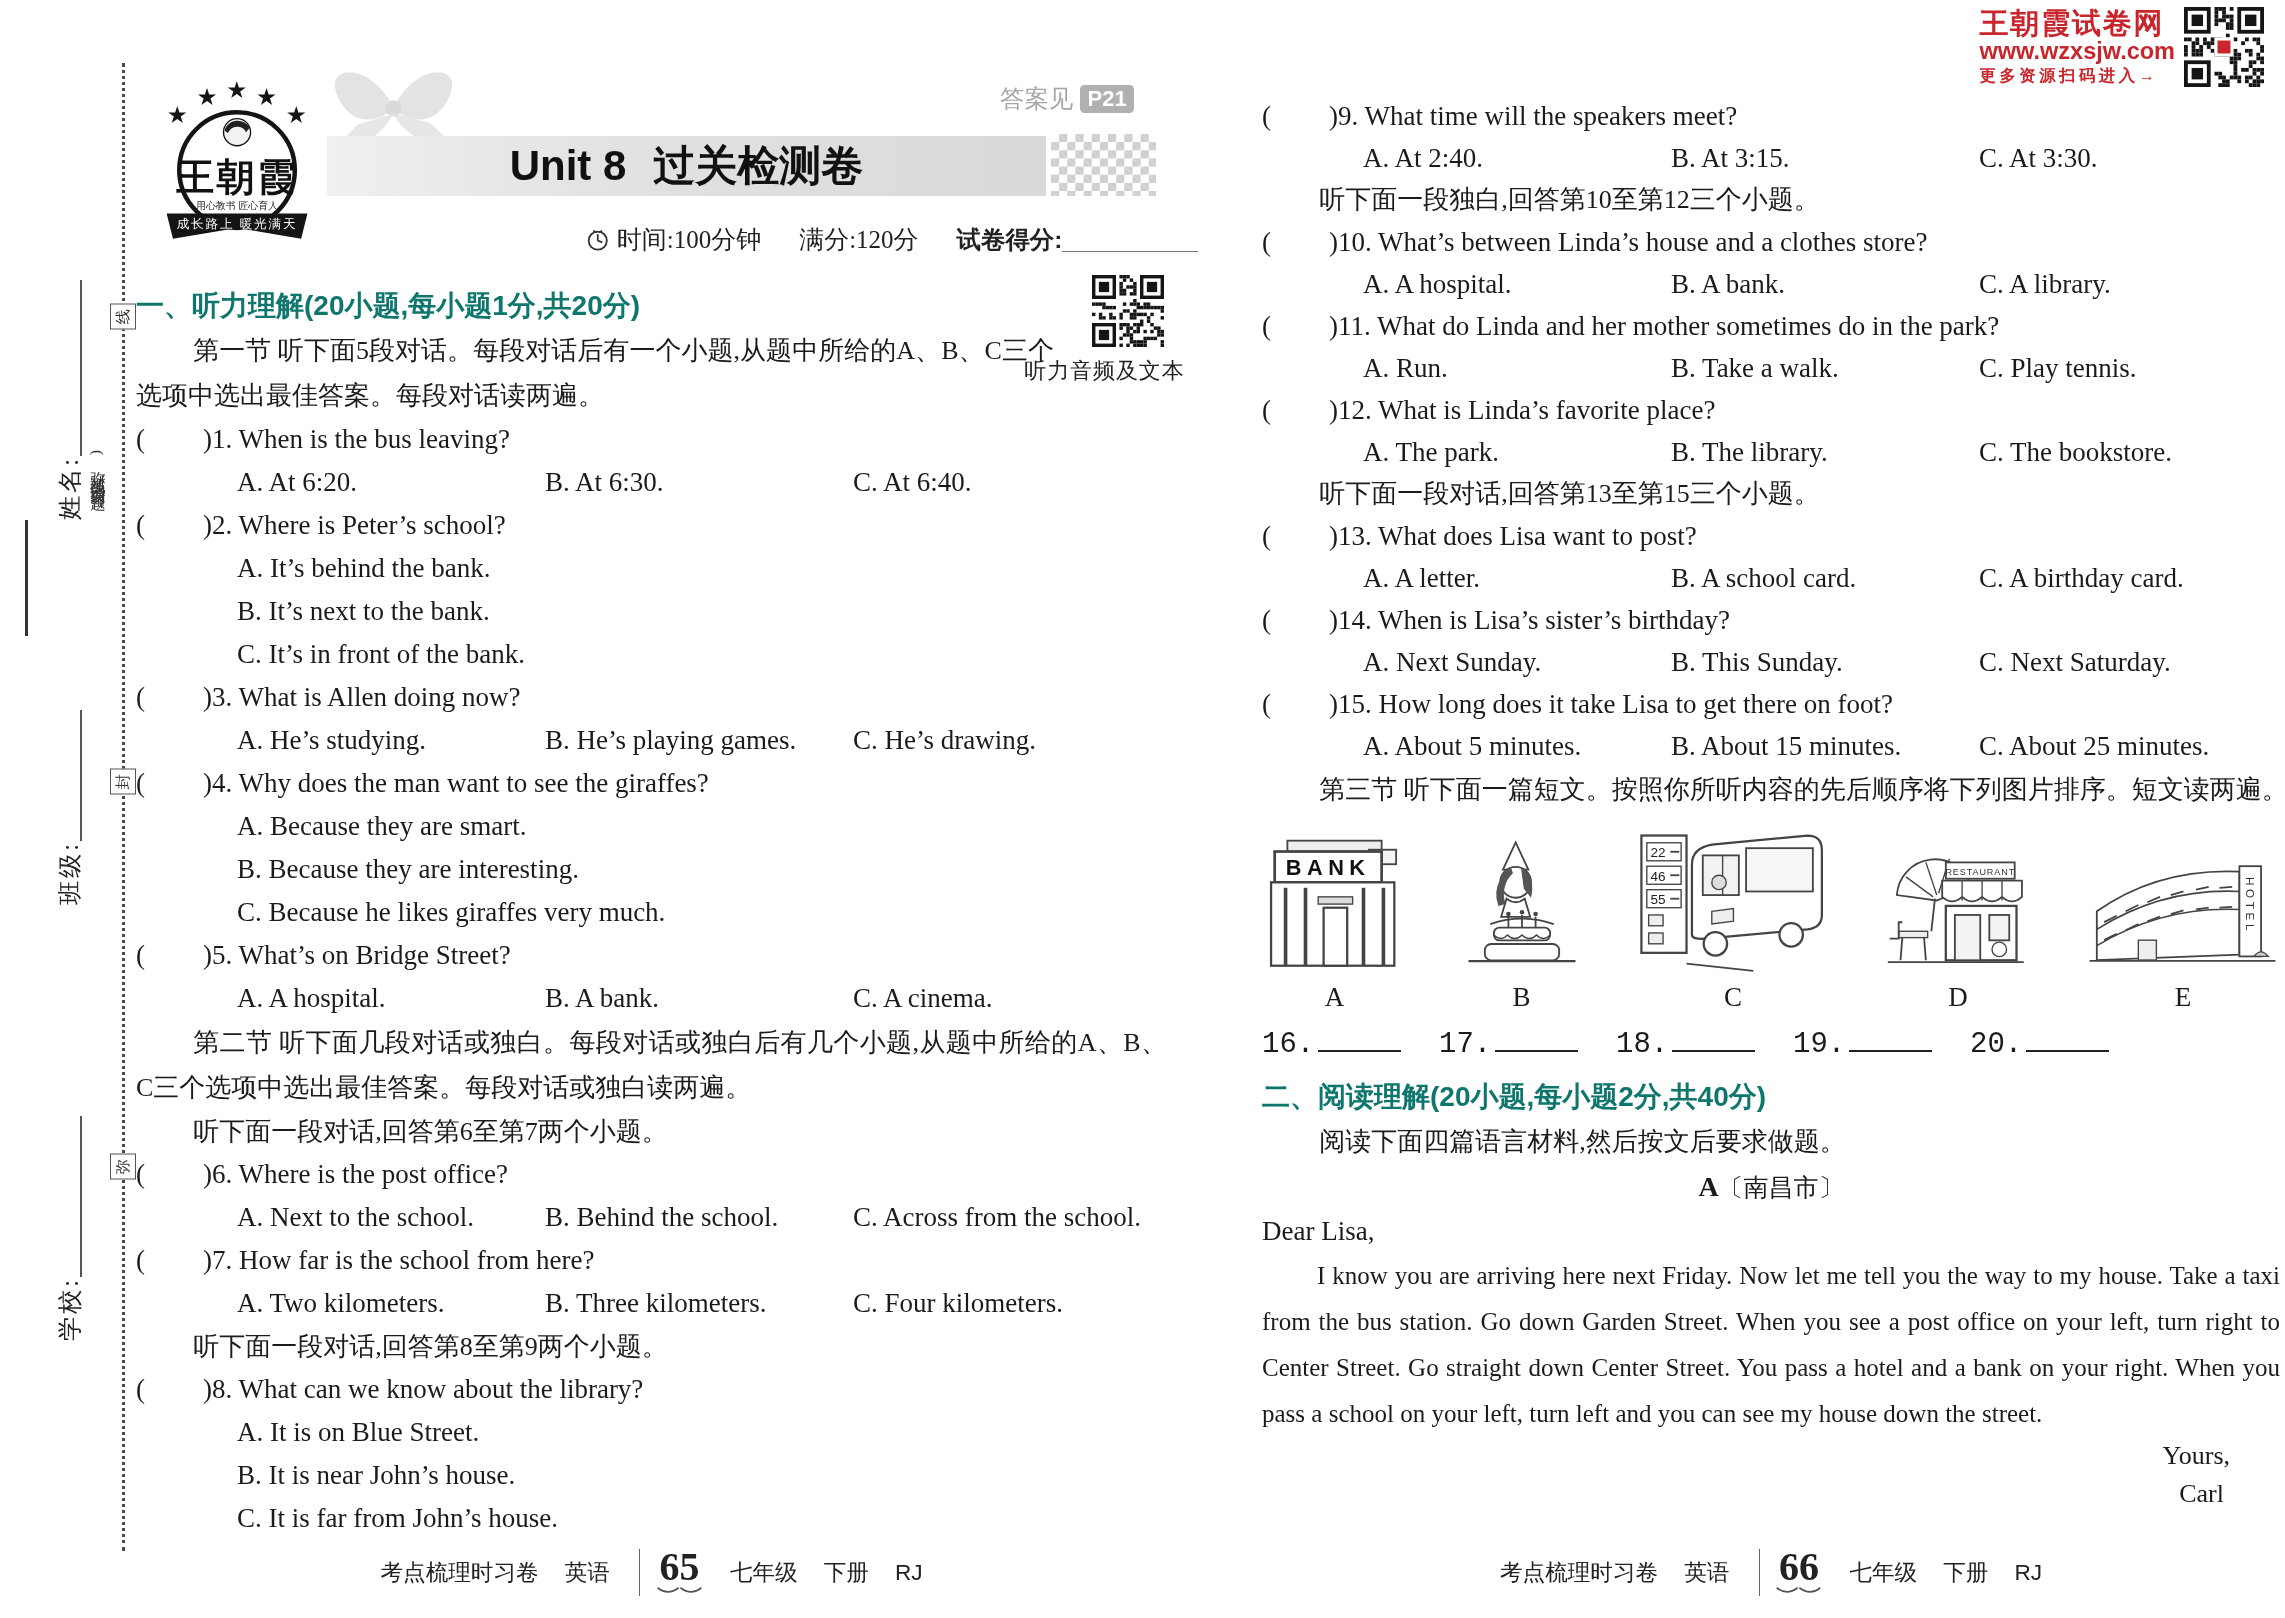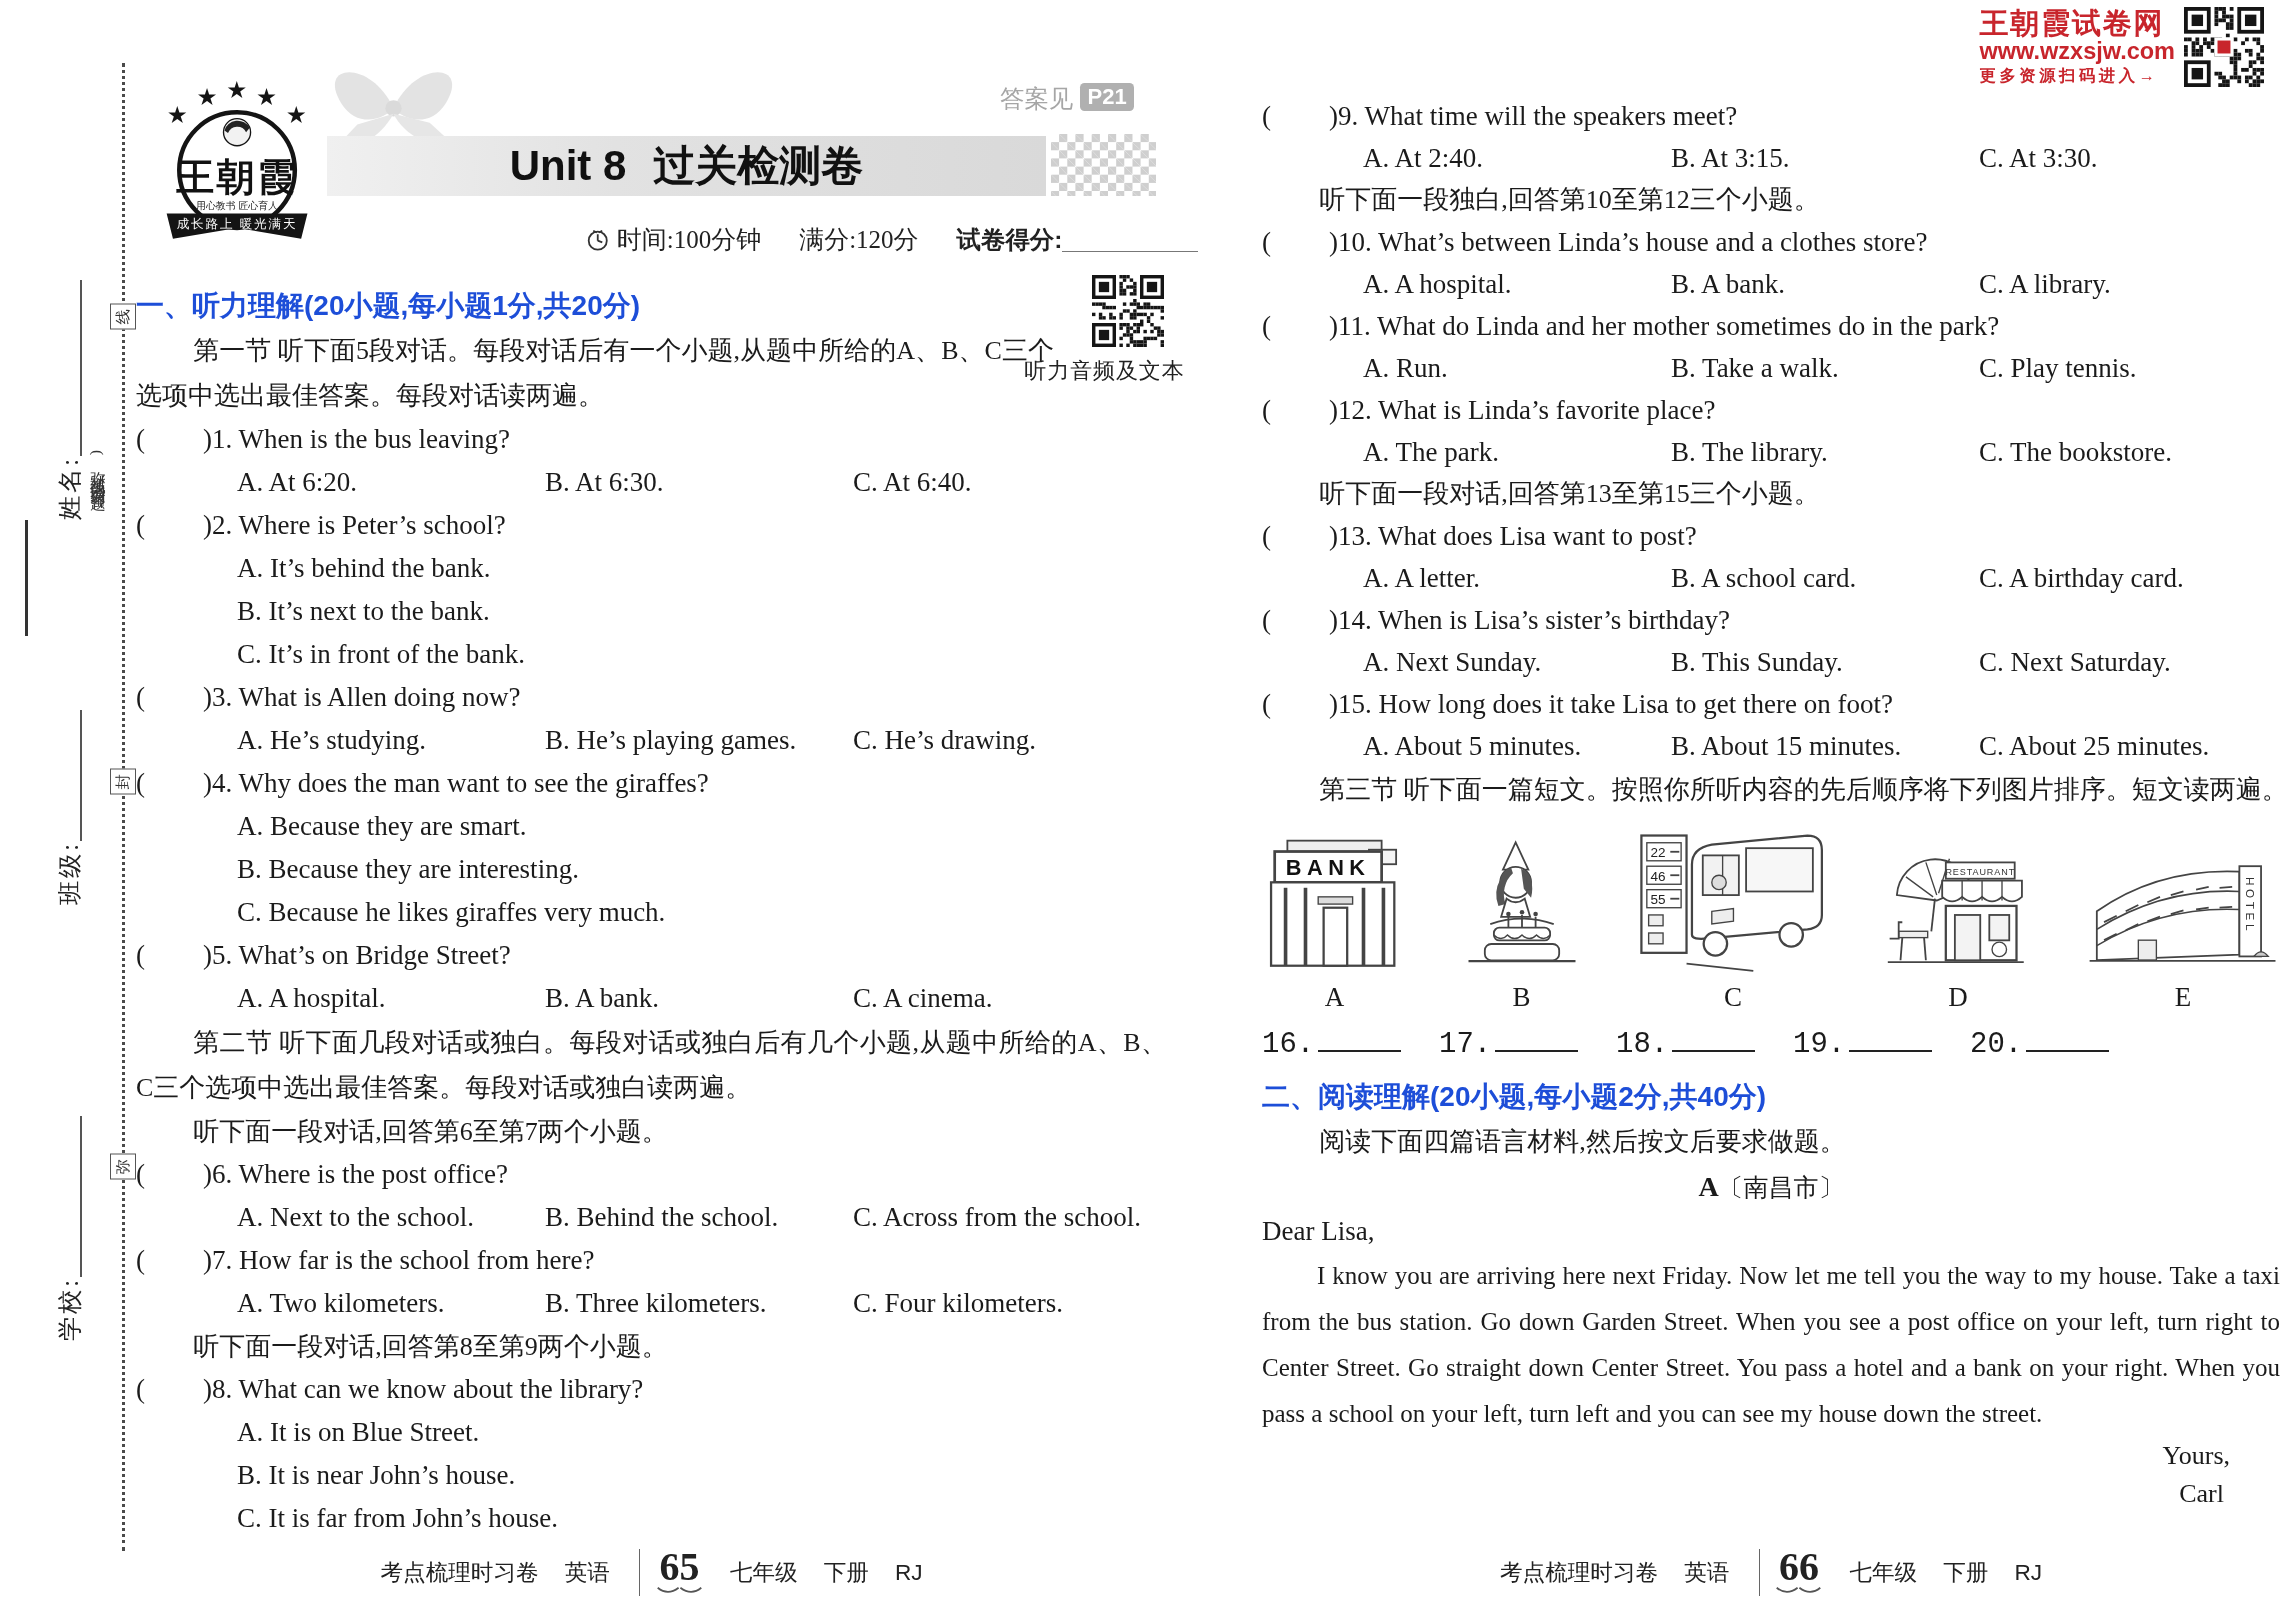--- a/index.html
+++ b/index.html
@@ -15,41 +15,41 @@
   .m-line{display:inline-block;border-bottom:2.3px solid #555;vertical-align:-3.6px;}
   .seal-note{position:absolute;left:87px;top:450px;writing-mode:vertical-rl;font-size:15.4px;
              letter-spacing:3.6px;color:#333;height:235px;}
   
   .brand{position:absolute;right:22px;top:7.2px;display:flex;gap:9px;align-items:center;}
   .brand-text{text-align:left;}
   .b1{font-size:29px;font-weight:700;color:#c8252c;font-family:"Liberation Sans",sans-serif;letter-spacing:1.8px;line-height:31px;}
   .b2{font-size:23.5px;color:#c8252c;font-weight:700;font-family:"Liberation Sans",sans-serif;line-height:25px;}
   .b3{font-size:16.3px;color:#c8252c;font-weight:700;font-family:"Liberation Sans",sans-serif;letter-spacing:3.6px;line-height:22px;}
   
-  .answer-ref{position:absolute;left:1000px;top:83px;display:flex;align-items:flex-start;gap:7.2px;
+  .answer-ref{position:absolute;left:1000px;top:83px;display:flex;align-items:center;gap:7.2px;
               color:#a6a6a6;font-size:24.4px;}
   .answer-badge{background:#b0b0b0;color:#fff;font-weight:700;font-family:"Liberation Sans",sans-serif;
                 font-size:22px;padding:0.9px 7.2px;border-radius:4.5px;}
   .band{position:absolute;left:327px;top:136px;width:719px;height:60px;
         background:linear-gradient(90deg,#f0f0f0 0%,#e2e2e2 40%,#d9d9d9 100%);
         display:flex;align-items:center;justify-content:center;gap:27px;
         font-family:"Liberation Sans",sans-serif;font-weight:700;font-size:42px;color:#111;}
   .checker{position:absolute;left:1051px;top:134px;width:105px;height:62px;
            background-image:linear-gradient(45deg,#cfcfcf 25%,transparent 25%,transparent 75%,#cfcfcf 75%),
                             linear-gradient(45deg,#cfcfcf 25%,transparent 25%,transparent 75%,#cfcfcf 75%);
            background-size:16.3px 16.3px;background-position:0 0,8.1px 8.1px;}
   .bow{position:absolute;left:294px;top:43px;z-index:0;}
   .logo{position:absolute;left:154px;top:76px;z-index:2;}
   .meta{position:absolute;left:586px;top:223px;display:flex;align-items:center;font-size:25px;color:#222;}
   .meta .gap40{display:inline-block;width:38px;}
   .meta .bold{font-weight:700;font-family:"Liberation Sans",sans-serif;font-size:24.4px;}
   .score-line{display:inline-block;width:136px;border-bottom:1.8px solid #777;height:23.5px;}
   
   .page-col{position:absolute;}
-  .sec-heading{font-family:"Liberation Sans",sans-serif;font-weight:700;font-size:28px;line-height:45px;color:#1d4ed8;white-space:nowrap;}
+  .sec-heading{font-family:"Liberation Sans",sans-serif;font-weight:700;font-size:28px;line-height:45px;color:#0f766e;white-space:nowrap;}
   .intro{font-size:26px;line-height:45px;text-indent:2.2em;text-align:justify;color:#1b1b1b;}
   .one-line{white-space:nowrap;text-align:left;}
   .instr{font-size:26px;line-height:43px;text-indent:2.2em;white-space:nowrap;}
   .q-line{line-height:43px;font-size:27px;white-space:nowrap;}
   .q-gap{display:inline-block;width:58px;}
   .opts-row{display:flex;padding-left:101px;line-height:43px;font-size:27px;white-space:nowrap;}
   .opt-fix{width:308px;}
   .opt-last{flex:1;}
   .opts-stack div{padding-left:101px;line-height:43px;font-size:27px;white-space:nowrap;}
   #page2 .q-line,#page2 .opts-row,#page2 .opts-stack div,#page2 .instr{line-height:42px;}

